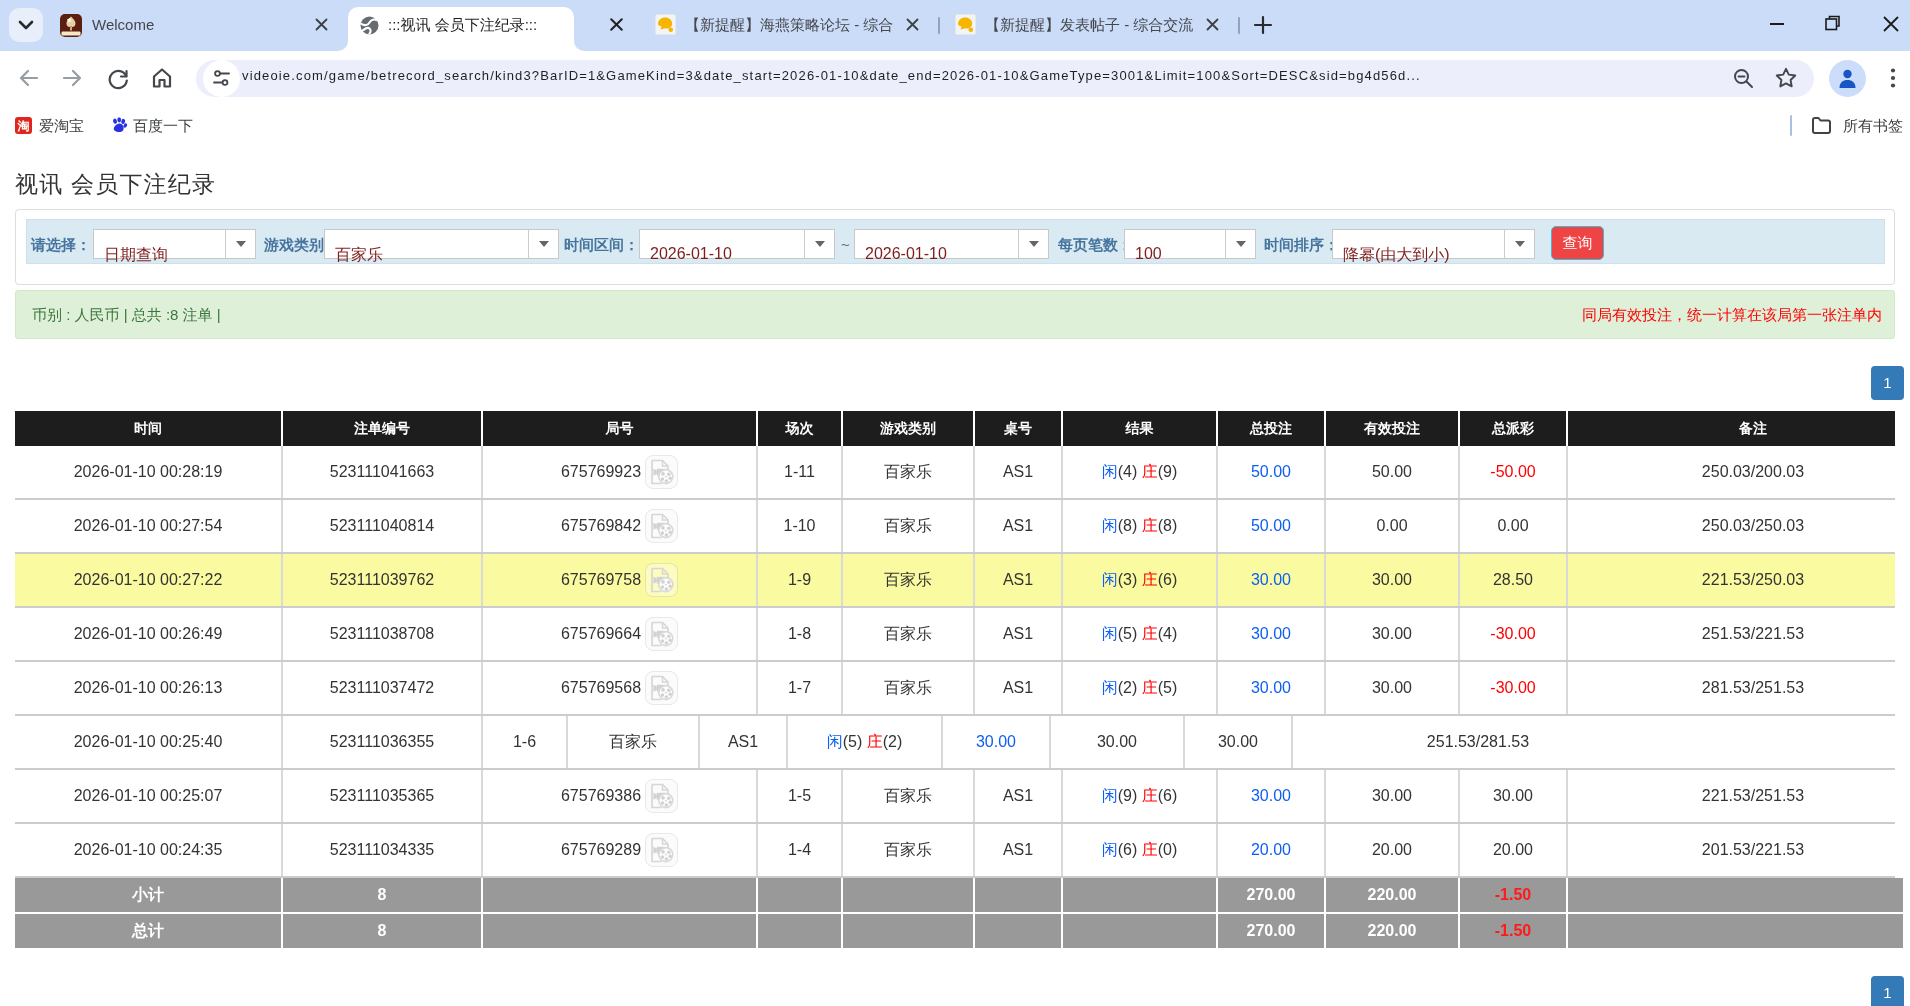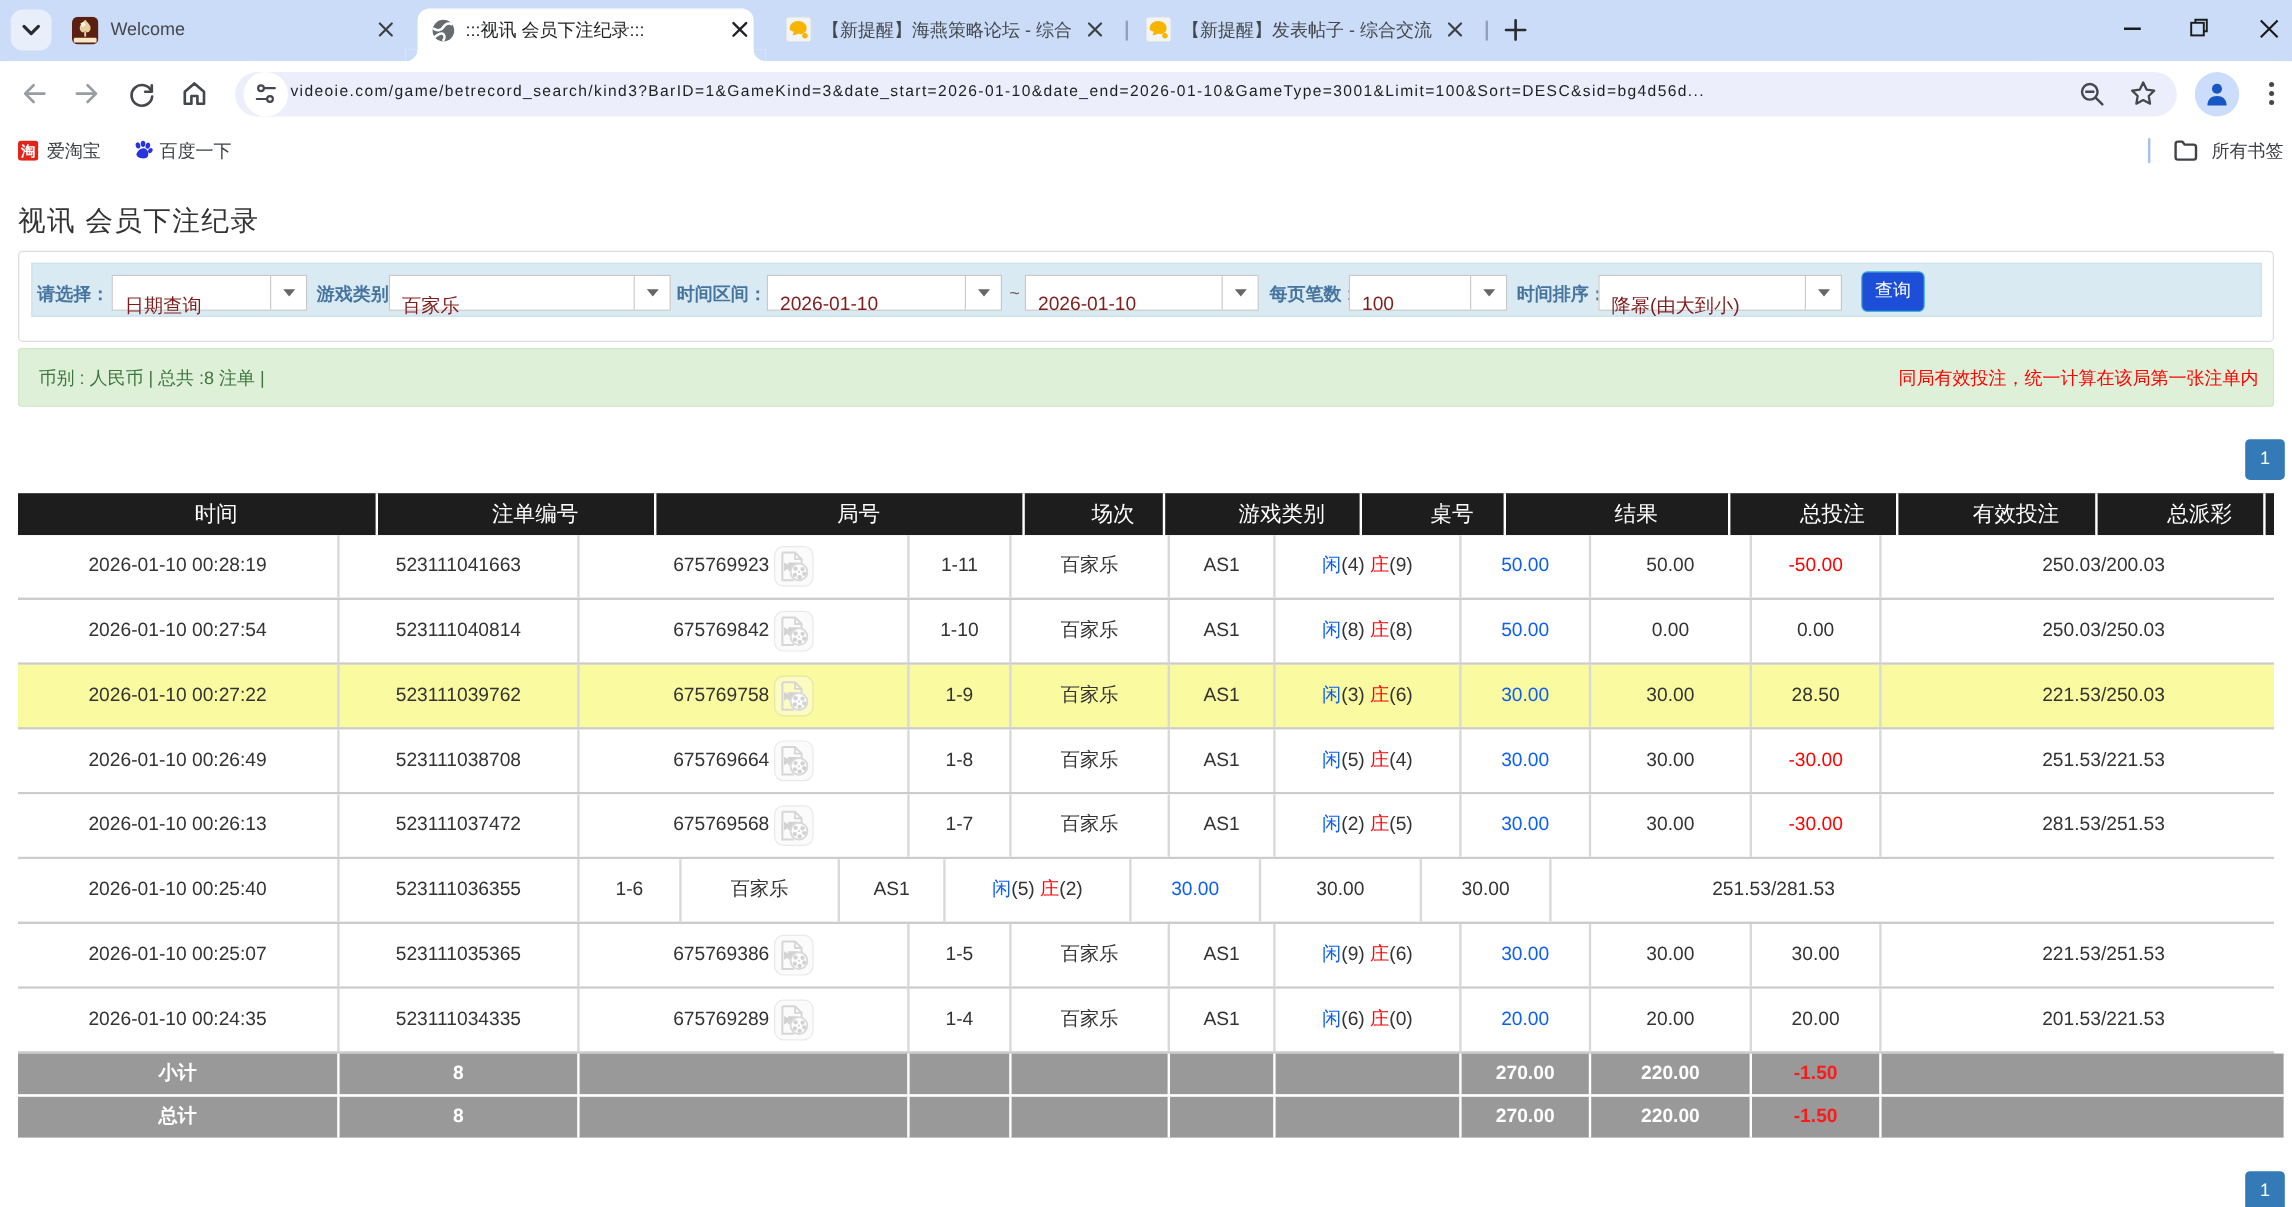--- a/index.html
+++ b/index.html
@@ -10,21 +10,21 @@
 
 
 #tabbar { position:absolute; left:0; top:0; width:1910px; height:51px; background:#cbdcf8; }
 #toolbar { position:absolute; left:0; top:51px; width:1910px; height:54px; background:#fff; border-radius:9px 9px 0 0; }
 #bookmarks { position:absolute; left:0; top:105px; width:1910px; height:40px; background:#fff; }
 
 #tabsearch { position:absolute; left:9px; top:8px; width:34px; height:34px; background:#e9eefb; border-radius:10px; }
 .tab { position:absolute; top:0; height:51px; }
 .tabtitle { position:absolute; top:16px; font-size:15px; color:#44474c; white-space:nowrap; overflow:hidden; }
 .tabx { position:absolute; top:17px; width:15px; height:15px; }
-#activetab { position:absolute; left:348px; top:7px; width:280px; height:44px; background:#fff; border-radius:10px 10px 0 0; }
+#activetab { position:absolute; left:348px; top:7px; width:226px; height:44px; background:#fff; border-radius:10px 10px 0 0; }
 #activetab .c1, #activetab .c2 { content:""; position:absolute; bottom:0; width:10px; height:10px; background:transparent; }
 #activetab .c1 { left:-10px; border-bottom-right-radius:10px; box-shadow:4px 4px 0 4px #fff; }
 #activetab .c2 { right:-10px; border-bottom-left-radius:10px; box-shadow:-4px 4px 0 4px #fff; }
 .tabsep { position:absolute; top:17px; width:2px; height:17px; background:#93a1bd; border-radius:1px; }
 .winbtn { position:absolute; top:0; }
 
 
 #omnibox { position:absolute; left:196px; top:60px; width:1618px; height:37px; background:#eceffb; border-radius:19px; }
 #siteinfo { position:absolute; left:203px; top:60px; width:37px; height:37px; background:#fff; border-radius:50%; }
 #urltext { position:absolute; left:242px; top:68px; font-size:13px; color:#1e1f22; letter-spacing:1.15px; white-space:nowrap; }
@@ -36,33 +36,33 @@
 
 
 #pagetitle { position:absolute; left:15px; top:169px; font-size:23px; color:#333; font-weight:normal; letter-spacing:1.2px; }
 #filterpanel { position:absolute; left:15px; top:209px; width:1880px; height:76px; background:#fff; border:1px solid #ddd; border-radius:4px; }
 #filterbar { position:absolute; left:26px; top:219px; width:1859px; height:45px; background:#d9eaf3; border:1px solid #cbe1ec; }
 .flabel { position:absolute; top:236px; font-size:15px; font-weight:bold; color:#46749e; }
 .combo { position:absolute; top:229px; height:30px; background:#fff; border:1px solid #c8c8c8; }
 .combo .val { position:absolute; left:10px; top:5px; font-size:16px; color:#7f1d1d; white-space:nowrap;margin-top:10px; }
 .combo .arr { position:absolute; right:0; top:0; width:30px; height:28px; border-left:1px solid #ccc; }
 .combo .arr:after { content:""; position:absolute; left:10px; top:11px; width:0; height:0; border-left:5px solid transparent; border-right:5px solid transparent; border-top:6px solid #666; }
-#btnquery { position:absolute; left:1551px; top:226px; width:53px; height:34px; background:#1d4ed8; border:1px solid #43b5d2; border-radius:5px; color:#fff; font-size:15px; text-align:center; line-height:32px; }
+#btnquery { position:absolute; left:1551px; top:226px; width:53px; height:34px; background:#ef4444; border:1px solid #43b5d2; border-radius:5px; color:#fff; font-size:15px; text-align:center; line-height:32px; }
 #greenbar { position:absolute; left:15px; top:290px; width:1880px; height:49px; background:#dff0d8; border:1px solid #d2e6c8; border-radius:3px; }
 #greenbar .gtext { position:absolute; left:16px; top:15px; font-size:15px; color:#3c763d; }
 #greenbar .rtext { position:absolute; right:12px; top:15px; font-size:15px; color:#f00; }
 .pagebtn { position:absolute; left:1871px; width:33px; background:#337ab7; border-radius:4px; color:#fff; font-size:15px; text-align:center; }
 #pagtop { top:366px; height:34px; line-height:34px; }
 #pagbottom { top:976px; height:34px; line-height:34px; }
 
 
 #tbl { position:absolute; left:15px; top:411px; width:1880px; }
 .trow { display:flex; width:1880px; }
 .trow.head { height:35px; background:#1d1d1d; }
-.trow.head .c { border-right:2px solid #fff; color:#fff; font-weight:normal; font-size:18px; line-height:35px;margin-left:32px; }
+.trow.head .c { border-right:2px solid #fff; color:#fff; font-weight:bold; font-size:14px; line-height:35px; }
 .trow.head .c:last-child { border-right:none; }
 .trow.data { height:54px; background:#fff; border-bottom:2px solid #ccc; }
 .trow.data .c { border-right:2px solid #d9d9d9; font-size:16px; color:#333; line-height:52px; }
 .trow.data .c:last-child { border-right:none; }
 .trow.yellow { background:#fafaa0; }
 .trow.gray { height:34px; background:#999; width:1888px; }
 .trow.gray .c { border-right:2px solid #fff; color:#fff; font-weight:bold; font-size:16px; line-height:34px; }
 .trow.gray .c:last-child { border-right:none; width:373px; }
 .gsep { height:2px; width:1888px; background:#fff; }
 .c { text-align:center; overflow:hidden; flex:none; }

